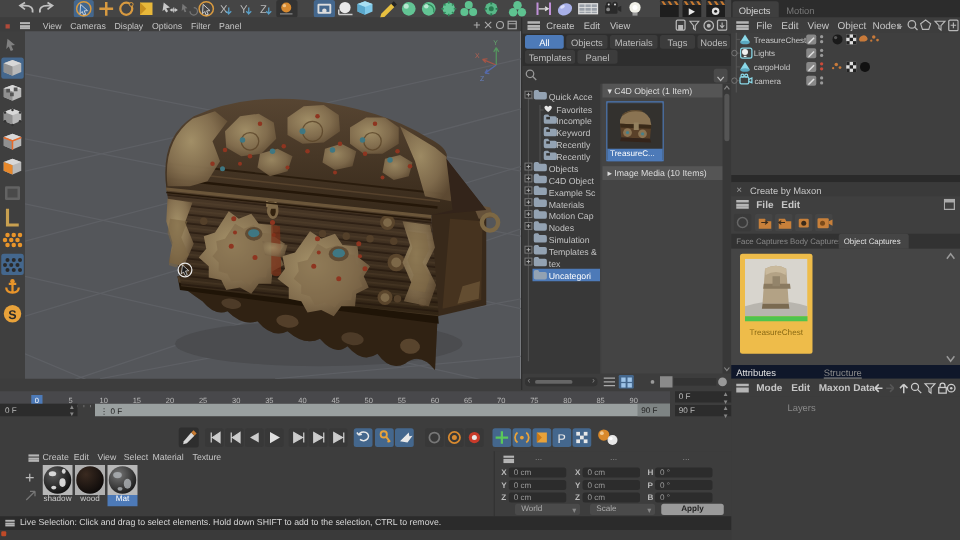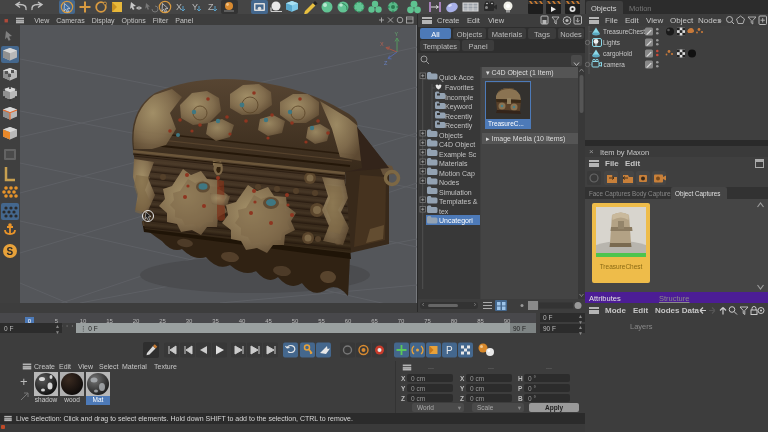--- a/index.html
+++ b/index.html
@@ -689,21 +689,21 @@
             <use href="#dots2" x="71" y="35"></use>
    </g>
   </svg>
  </div>
 
  <div class="abs" style="left:0;top:140px;width:183px;height:6px;background:#2a2a2a;"></div>
 
  <div class="abs" style="left:0;top:146px;width:183px;height:146px;background:#3f3f3f;">
   <div class="abs" style="left:0;top:0;width:183px;height:11px;background:#3a3a3a;">
    <span class="txt" style="position:absolute;left:4px;top:1px;color:#999;font-size:8px;">×</span>
-   <span class="txt" style="position:absolute;left:15px;top:1.5px;font-size:7.5px;">Item by Maxon</span>
+   <span class="txt" style="position:absolute;left:15px;top:1.5px;font-size:7.5px;">Create by Maxon</span>
   </div>
   <div class="abs" style="left:0;top:11px;width:183px;height:13px;">
    <span class="ham" style="position:absolute;left:4px;top:3px;"></span>
    <span class="txt" style="position:absolute;left:20px;top:2px;font-weight:bold;">File</span>
    <span class="txt" style="position:absolute;left:40px;top:2px;font-weight:bold;">Edit</span>
    <svg class="abs" style="right:4px;top:2px;" width="9" height="9">
             <rect x="0.5" y="0.5" width="8" height="8" fill="none" stroke="#aaa"></rect>
             <rect x="0.5" y="0.5" width="8" height="2.5" fill="#aaa"></rect>
           </svg>
   </div>
@@ -749,30 +749,30 @@
     <div class="abs" style="left:0;top:60px;width:58px;text-align:center;color:#8a6a14;font-size:6.5px;">TreasureChest</div>
    </div>
    <svg class="abs" style="right:3px;top:2px;" width="9" height="90" viewBox="0 0 9 90">
     <path d="M1.5 6 L4.5 2 L7.5 6" fill="none" stroke="#999" stroke-width="1.2"></path>
     <path d="M1.5 84 L4.5 88 L7.5 84" fill="none" stroke="#999" stroke-width="1.2"></path>
    </svg>
   </div>
  </div>
 
  <div class="abs" style="left:0;top:292px;width:183px;height:140px;background:#3d3d3d;">
-  <div class="abs" style="left:0;top:0;width:183px;height:11px;background:#4c1d95;font-size:7.5px;">
+  <div class="abs" style="left:0;top:0;width:183px;height:11px;background:#0f172a;font-size:7.5px;">
    <span style="position:absolute;left:4px;top:1.5px;color:#e0e0e0;">Attributes</span>
    <span style="position:absolute;left:45px;top:1.5px;color:#8a8a8a;margin-top:28px;">Layers</span>
    <span style="position:absolute;left:74px;top:1.5px;color:#8a8a8a;text-decoration:underline;">Structure</span>
   </div>
   <div class="abs" style="left:0;top:11px;width:183px;height:14px;background:#3d3d3d;">
    <span class="ham" style="position:absolute;left:4px;top:4px;"></span>
    <span class="txt" style="position:absolute;left:20px;top:3px;font-weight:bold;">Mode</span>
    <span class="txt" style="position:absolute;left:48px;top:3px;font-weight:bold;">Edit</span>
-   <span class="txt" style="position:absolute;left:70px;top:3px;font-weight:bold;">Nodes Data</span>
+   <span class="txt" style="position:absolute;left:70px;top:3px;font-weight:bold;">Maxon Data</span>
    <svg class="abs" style="left:113px;top:2px;" width="68" height="11" viewBox="0 0 68 11">
     <path d="M8 5.5 h-6 M2 5.5 l3 -3 M2 5.5 l3 3" stroke="#ccc" stroke-width="1.2" fill="none"></path>
     <path d="M11 5.5 h6 M17 5.5 l-3 -3 M17 5.5 l-3 3" stroke="#555" stroke-width="1.2" fill="none"></path>
     <path d="M25 9.5 v-7 M25 2.5 l-3 3 M25 2.5 l3 3" stroke="#ccc" stroke-width="1.2" fill="none"></path>
     <circle cx="34" cy="4.5" r="2.8" fill="none" stroke="#ccc"></circle>
             <path d="M36 6.5 L39 9.5" stroke="#ccc"></path>
     <path d="M42 2 h8 l-3.2 3.5 v4 l-1.6 -1.2 v-2.8 Z" fill="none" stroke="#ccc" stroke-width="0.9"></path>
     <rect x="53" y="5" width="6" height="4.5" fill="none" stroke="#ccc"></rect>
             <path d="M54 5 v-1.5 a2 2 0 0 1 4 0 V5" fill="none" stroke="#ccc"></path>
     <circle cx="63" cy="5.5" r="3" fill="none" stroke="#ccc"></circle>

